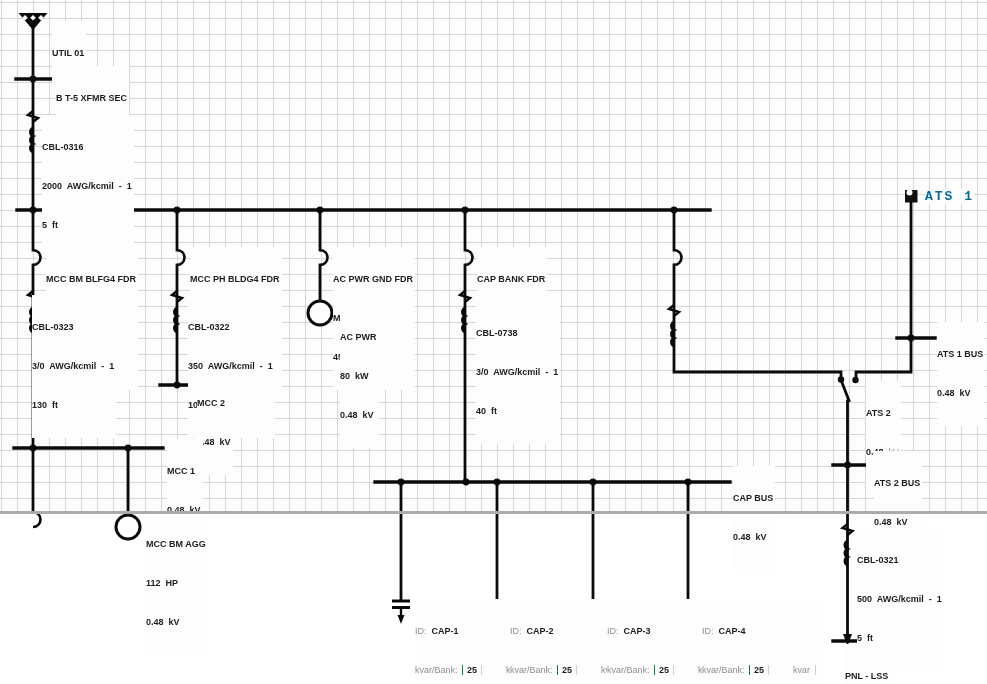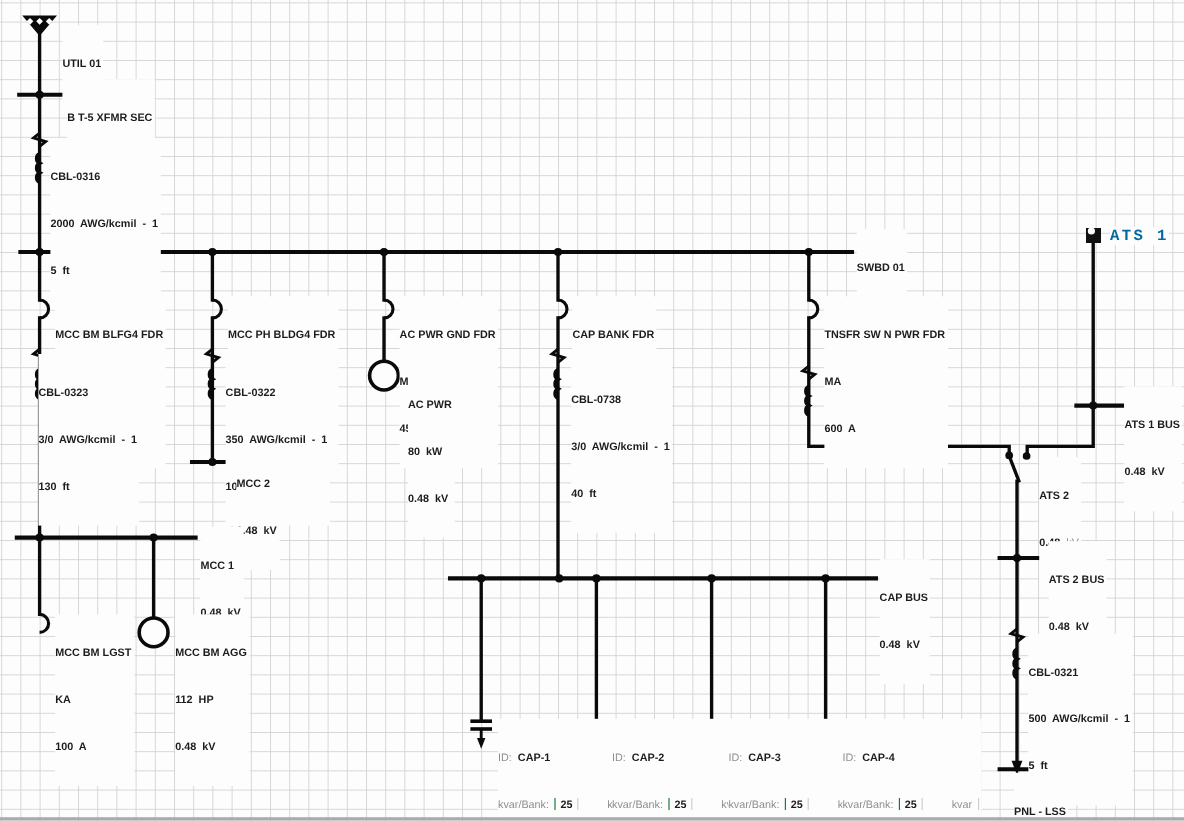--- a/index.html
+++ b/index.html
@@ -1,18 +1,18 @@
 <!DOCTYPE html>
 <html><head>
 <meta charset="utf-8">
 <style>
   html,body{margin:0;padding:0;}
   body{width:987px;height:684px;overflow:hidden;font-family:"Liberation Sans",sans-serif;}
   #canvas{
-    position:relative;width:987px;height:684px;
+    position:relative;width:987px;height:514px;
     background-color:#fdfdfd;
     background-image:
       linear-gradient(to right,#d6d6d6 1px,transparent 1px),
       linear-gradient(to bottom,#d6d6d6 1px,transparent 1px);
     background-size:16px 16px;
     background-position:1px 2px;
   }
   #wires{position:absolute;left:0;top:0;}
   .lbl{
     position:absolute;font-size:9px;font-weight:bold;color:#1c1c1c;
@@ -180,24 +180,20 @@
     <div>B T-5 XFMR SEC</div>
     <div>0.48  kV</div>
   </div>
 
   <div class="lbl" style="left:42px;top:115px">
     <div>CBL-0316</div>
     <div>2000  AWG/kcmil  -  1</div>
     <div>5  ft</div>
   </div>
 
-  <div class="lbl" style="left:714px;top:191px">
-    <div>SWBD 01</div>
-    <div>0.48  kV</div>
-  </div>
 
   <div class="lbl" style="left:46px;top:247px">
     <div>MCC BM BLFG4 FDR</div>
     <div>KA</div>
     <div>175  A</div>
   </div>
 
   <div class="lbl" style="left:32px;top:295px">
     <div>CBL-0323</div>
     <div>3/0  AWG/kcmil  -  1</div>
@@ -238,37 +234,27 @@
     <div>LA</div>
     <div>400  A</div>
   </div>
 
   <div class="lbl" style="left:476px;top:301px">
     <div>CBL-0738</div>
     <div>3/0  AWG/kcmil  -  1</div>
     <div>40  ft</div>
   </div>
 
-  <div class="lbl" style="left:687px;top:247px">
-    <div>TNSFR SW N PWR FDR</div>
-    <div>MA</div>
-    <div>600  A</div>
-  </div>
 
 
   <div class="lbl" style="left:167px;top:439px">
     <div>MCC 1</div>
     <div>0.48  kV</div>
   </div>
 
-  <div class="lbl" style="left:46px;top:512px">
-    <div>MCC BM LGST</div>
-    <div>KA</div>
-    <div>100  A</div>
-  </div>
 
   <div class="lbl" style="left:146px;top:512px">
     <div>MCC BM AGG</div>
     <div>112  HP</div>
     <div>0.48  kV</div>
   </div>
 
   <div class="lbl" style="left:733px;top:466px">
     <div>CAP BUS</div>
     <div>0.48  kV</div>

